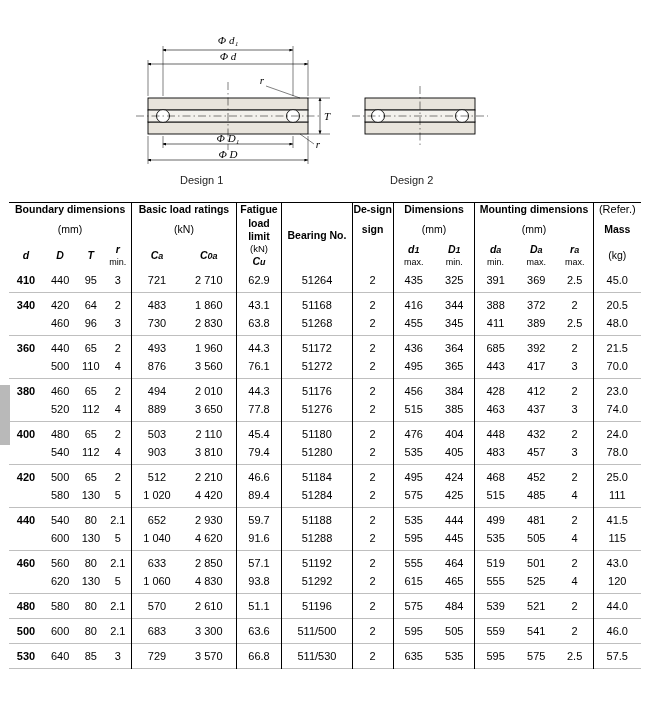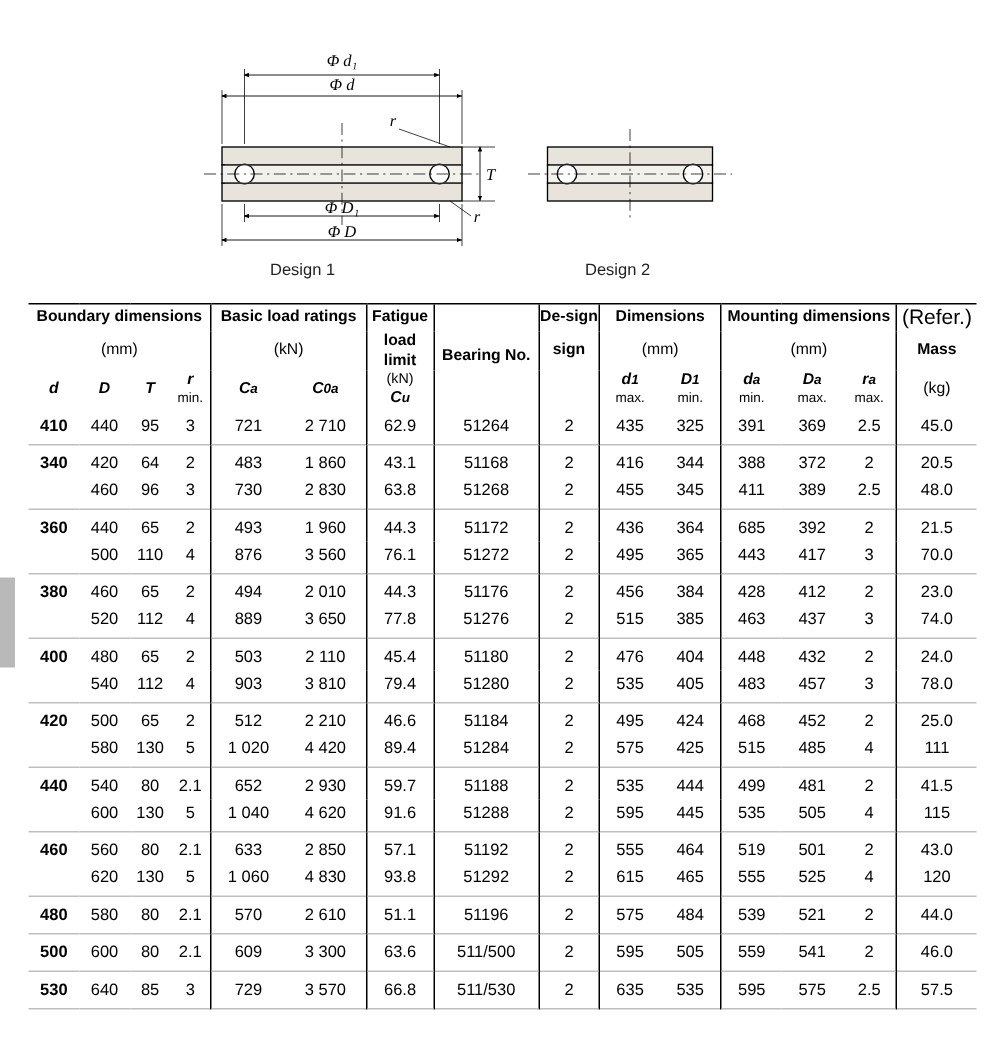--- a/index.html
+++ b/index.html
@@ -29,21 +29,21 @@
   .side-tab{
     position:absolute;
     left:0;top:385px;
     width:10px;height:60px;
     background:#b9b9b9;
   }
 
   table.spec{
     border-collapse:collapse;
     width:632px;
-    margin-left:19px;
+    margin-left:9px;
     font-size:10.5px;
     color:#000;
   }
   table.spec td,table.spec th{
     padding:0;
     text-align:center;
     vertical-align:middle;
   }
   .hdr-top td{
     border-top:1.6px solid #000;
@@ -201,21 +201,21 @@
   </colgroup>
   <thead>
     <tr class="hdr-top hrow">
       <td colspan="4" class="hgroup">Boundary dimensions</td>
       <td colspan="2" class="hgroup grp-sep">Basic load ratings</td>
       <td class="hgroup grp-sep">Fatigue</td>
       <td rowspan="3" class="hgroup grp-sep">Bearing No.</td>
       <td class="hgroup grp-sep" style="">De-sign</td>
       <td colspan="2" class="hgroup grp-sep">Dimensions</td>
       <td colspan="3" class="hgroup grp-sep">Mounting dimensions</td>
-      <td class="hgroup grp-sep" style="font-weight:normal;font-size:14px;">(Refer.)</td>
+      <td class="hgroup grp-sep" style="font-weight:normal;font-size:11px;">(Refer.)</td>
     </tr>
     <tr class="hrow">
       <td colspan="4" class="hunit">(mm)</td>
       <td colspan="2" class="hunit grp-sep">(kN)</td>
       <td class="hgroup grp-sep" style="padding-top:0;">load limit</td>
       <td class="hgroup grp-sep" style="padding-top:0;">sign</td>
       <td colspan="2" class="hunit grp-sep">(mm)</td>
       <td colspan="3" class="hunit grp-sep">(mm)</td>
       <td class="hgroup grp-sep" style="padding-top:0;">Mass</td>
     </tr>
@@ -547,21 +547,21 @@
         <td class="">2</td>
         <td class="grp-sep">44.0</td>
       </tr>
     </tbody>
     <tbody class="dgrp">
       <tr>
         <td class="b">500</td>
         <td class="">600</td>
         <td class="">80</td>
         <td class="">2.1</td>
-        <td class="grp-sep">609</td>
+        <td class="grp-sep">683</td>
         <td class="">3 300</td>
         <td class="grp-sep">63.6</td>
         <td class="grp-sep bearingno">511/500</td>
         <td class="grp-sep">2</td>
         <td class="grp-sep">595</td>
         <td class="">505</td>
         <td class="grp-sep">559</td>
         <td class="">541</td>
         <td class="">2</td>
         <td class="grp-sep">46.0</td>

